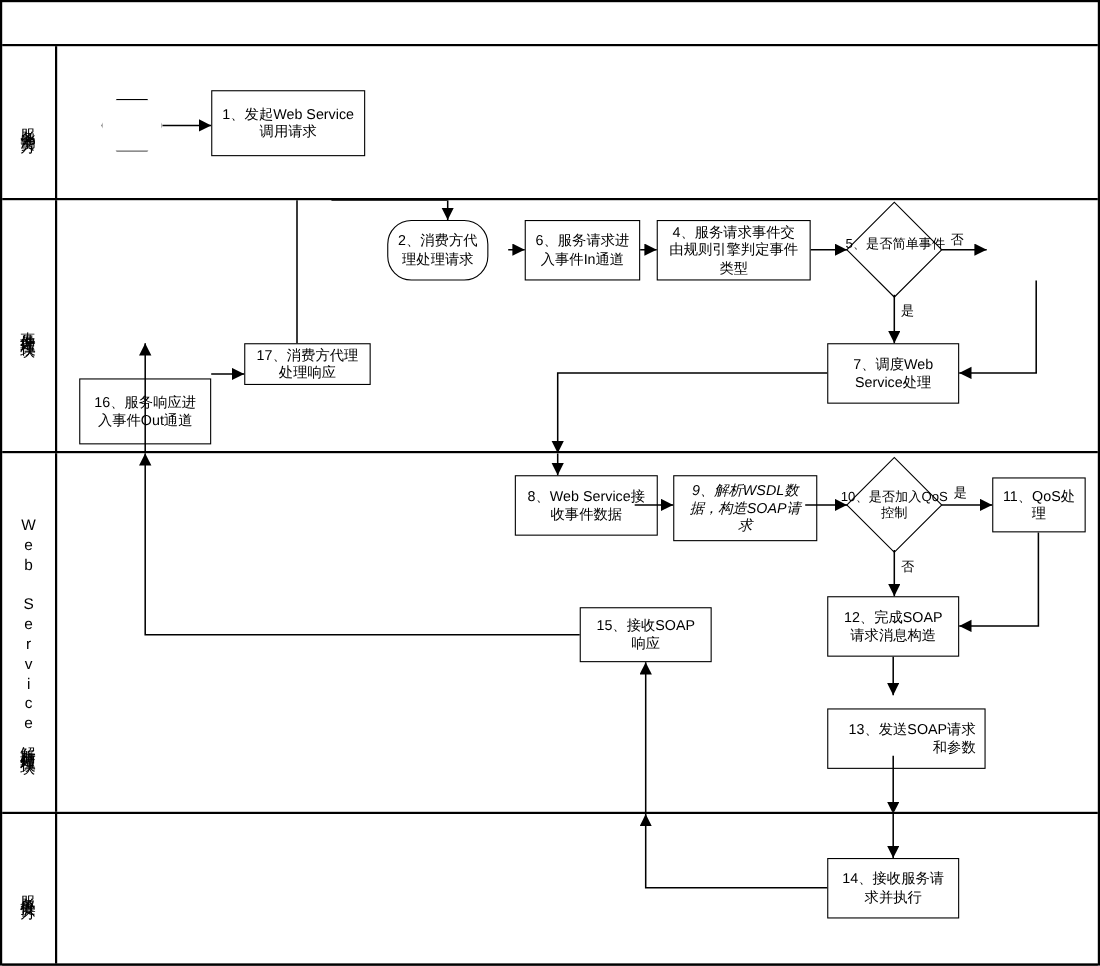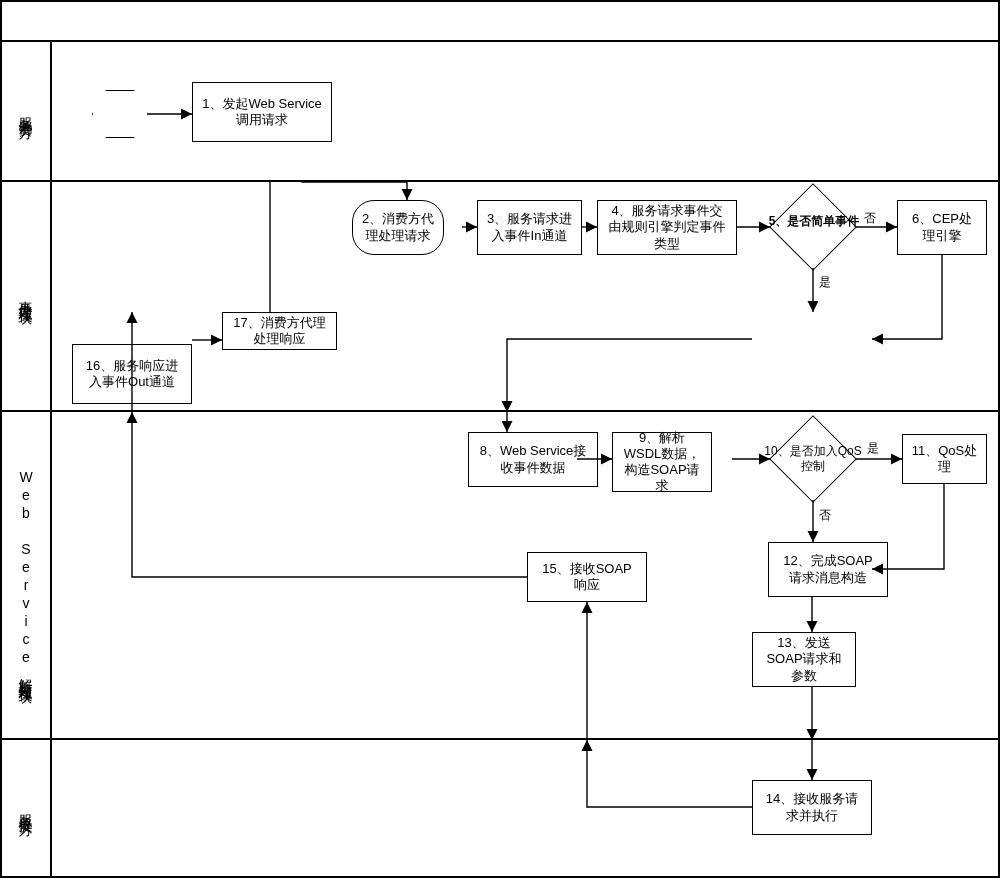--- a/index.html
+++ b/index.html
@@ -112,29 +112,29 @@
     </div>
   </div>
 
   <div class="lane" style="height:230px">
     <div class="lane-label">事件处理模块</div>
     <div class="lane-body">
       <div class="box" style="left:300px; top:18px; width:92px; height:55px;border-radius:22px;">
         <span>2、消费方代理处理请求</span>
       </div>
       <div class="box" style="left:425px; top:18px; width:105px; height:55px;">
-        <span>3、服务请求进入事件In通道</span>
+        <span>6、服务请求进入事件In通道</span>
       </div>
       <div class="box" style="left:545px; top:18px; width:140px; height:55px;">
         <span>4、服务请求事件交由规则引擎判定事件类型</span>
       </div>
       <div class="diamond" style="left:730px; top:14px; width:62px; height:62px;"></div>
-      <div class="diamond-label" style="left:712px; top:32px; width:100px;font-weight:bold;">5、是否简单事件</div>
-      <div class="box" style="left:845px; top:18px; width:90px; height:55px;">
-        <span>6、CEP处理引擎</span>
+      <div class="diamond-label" style="left:712px; top:32px; width:100px;">5、是否简单事件</div>
+      <div class="box" style="left:700px; top:130px; width:120px; height:55px;">
+        <span>7、调度Web Service处理</span>
       </div>
       <div class="box" style="left:20px; top:130px; width:120px; height:60px;margin-top:32px;">
         <span>16、服务响应进入事件Out通道</span>
       </div>
       <div class="box" style="left:170px; top:130px; width:115px; height:38px;">
         <span>17、消费方代理处理响应</span>
       </div>
       <span class="edge-label" style="left:767px; top:92px;">是</span>
       <span class="edge-label" style="left:812px; top:28px;">否</span>
       <svg class="lines">
@@ -154,32 +154,32 @@
       </svg>
     </div>
   </div>
 
   <div class="lane" style="height:328px">
     <div class="lane-label">Web Service解析与处理模块</div>
     <div class="lane-body">
       <div class="box" style="left:416px; top:20px; width:130px; height:55px;">
         <span>8、Web Service接收事件数据</span>
       </div>
-      <div class="box" style="left:560px; top:20px; width:100px; height:60px;">
+      <div class="box" style="left:560px; top:20px; width:131px; height:60px;font-style:italic;">
         <span>9、解析WSDL数据，构造SOAP请求</span>
       </div>
       <div class="diamond" style="left:730px; top:16px; width:62px; height:62px;"></div>
       <div class="diamond-label" style="left:710px; top:32px; width:102px;">10、是否加入QoS控制</div>
       <div class="box" style="left:850px; top:22px; width:85px; height:50px;">
         <span>11、QoS处理</span>
       </div>
-      <div class="box" style="left:700px; top:130px; width:120px; height:55px;margin-left:16px;">
+      <div class="box" style="left:700px; top:130px; width:120px; height:55px;">
         <span>12、完成SOAP请求消息构造</span>
       </div>
-      <div class="box" style="left:700px; top:220px; width:104px; height:55px;">
+      <div class="box" style="left:700px; top:232px; width:144px; height:55px;text-align:right;">
         <span>13、发送SOAP请求和参数</span>
       </div>
       <div class="box" style="left:475px; top:140px; width:120px; height:50px;text-align:center;">
         <span>15、接收SOAP响应</span>
       </div>
       <span class="edge-label" style="left:767px; top:95px;">否</span>
       <span class="edge-label" style="left:815px; top:28px;">是</span>
       <svg class="lines">
 
         <line class="arr" x1="455" y1="0" x2="455" y2="20"></line>

